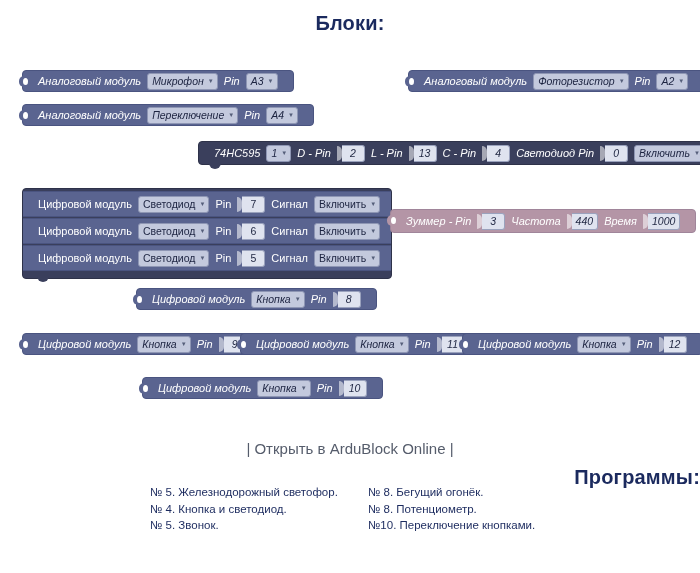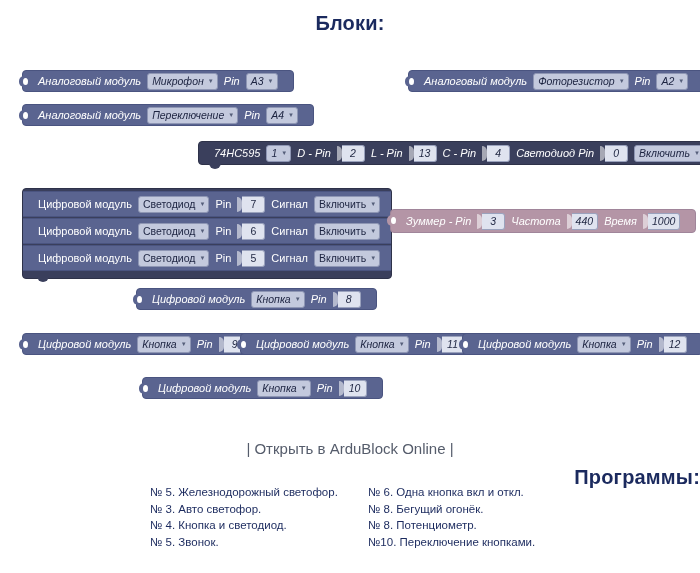--- a/index.html
+++ b/index.html
@@ -406,23 +406,21 @@
     <span class="num">10</span>
   </span>
 </div>
 
 <div id="ardublock-link">| Открыть в ArduBlock Online |</div>
 
 <div class="section-title" id="title-programmy">Программы:</div>
 
 <div class="prog-col" id="prog-col-left">
   <div class="prog-item">№ 5. Железнодорожный светофор.</div>
-  <div class="prog-item">№ 3. Авто светофор.</div>
   <div class="prog-item">№ 4. Кнопка и светодиод.</div>
   <div class="prog-item">№ 5. Звонок.</div>
 </div>
 
 <div class="prog-col" id="prog-col-right">
-  <div class="prog-item">№ 6. Одна кнопка вкл и откл.</div>
   <div class="prog-item">№ 8. Бегущий огонёк.</div>
   <div class="prog-item">№ 8. Потенциометр.</div>
   <div class="prog-item">№10. Переключение кнопками.</div>
 </div>
 
 </body></html>

